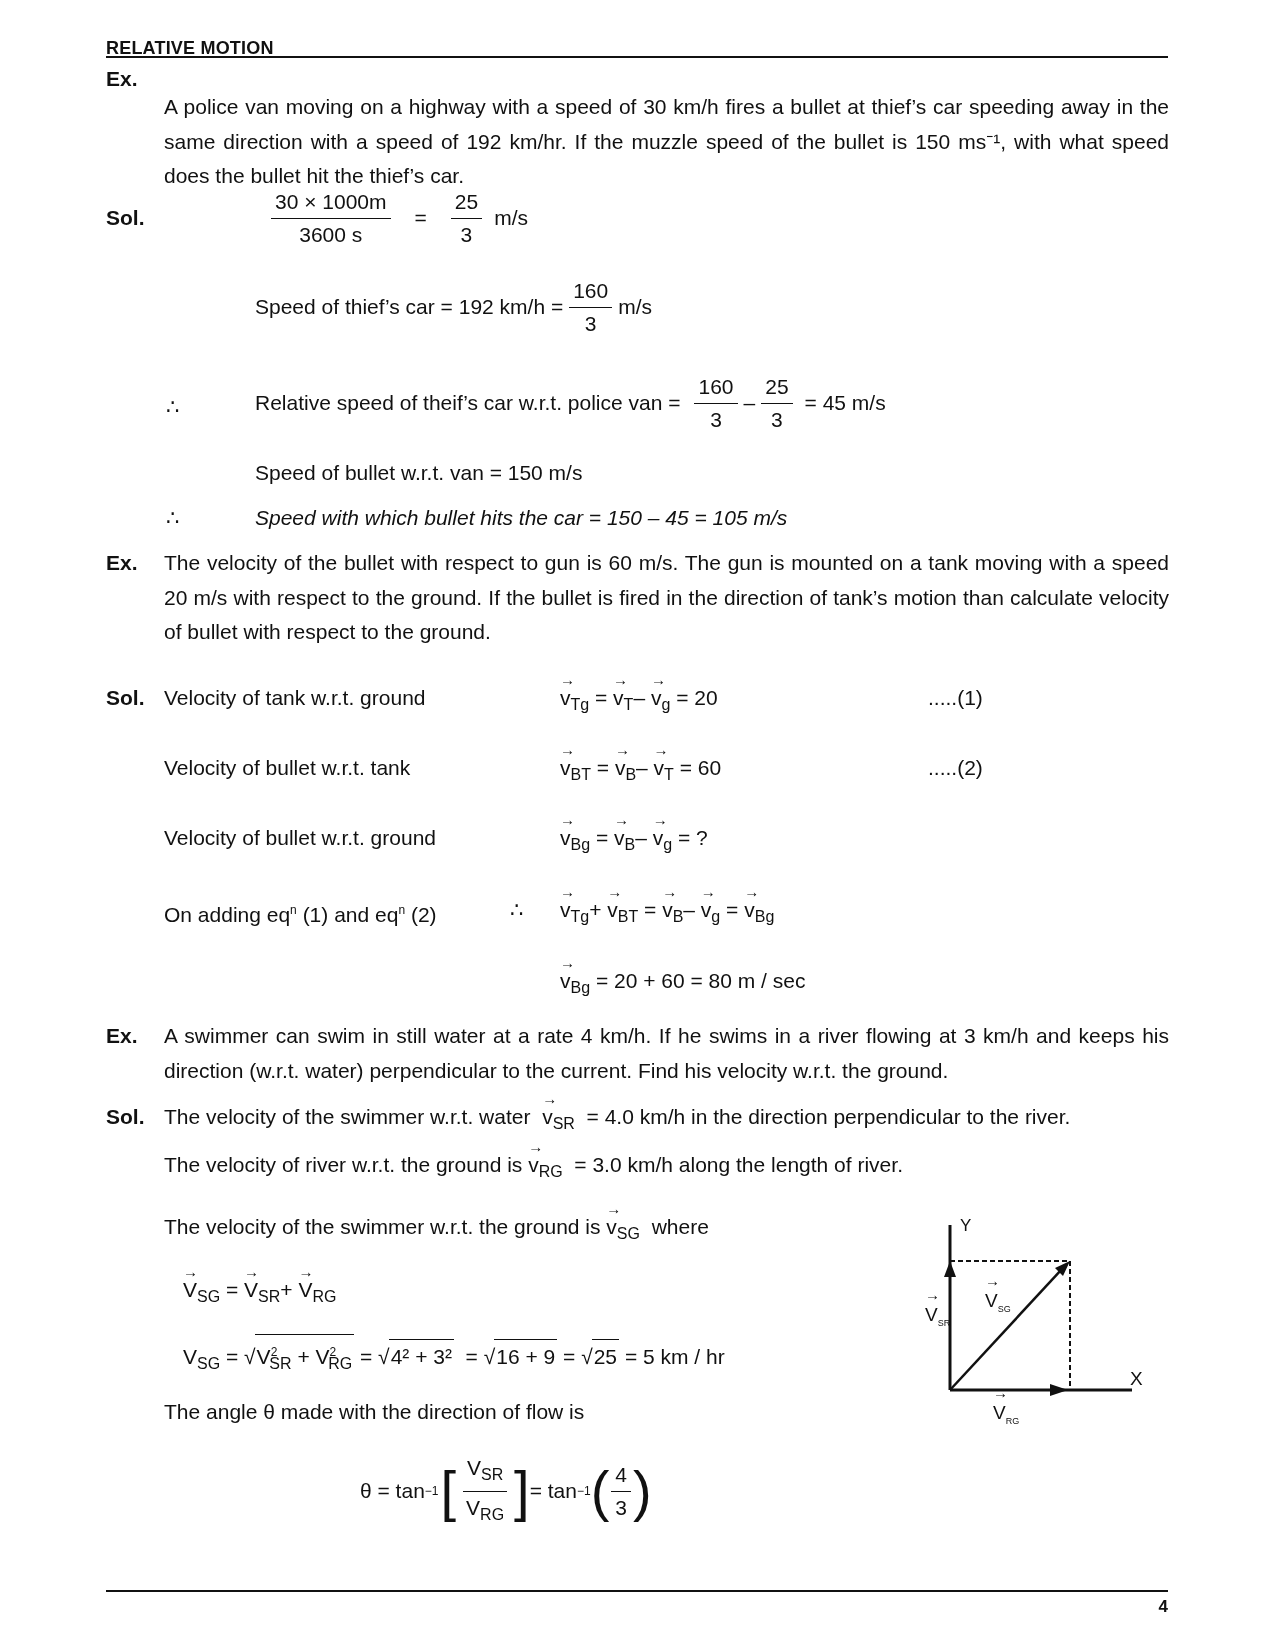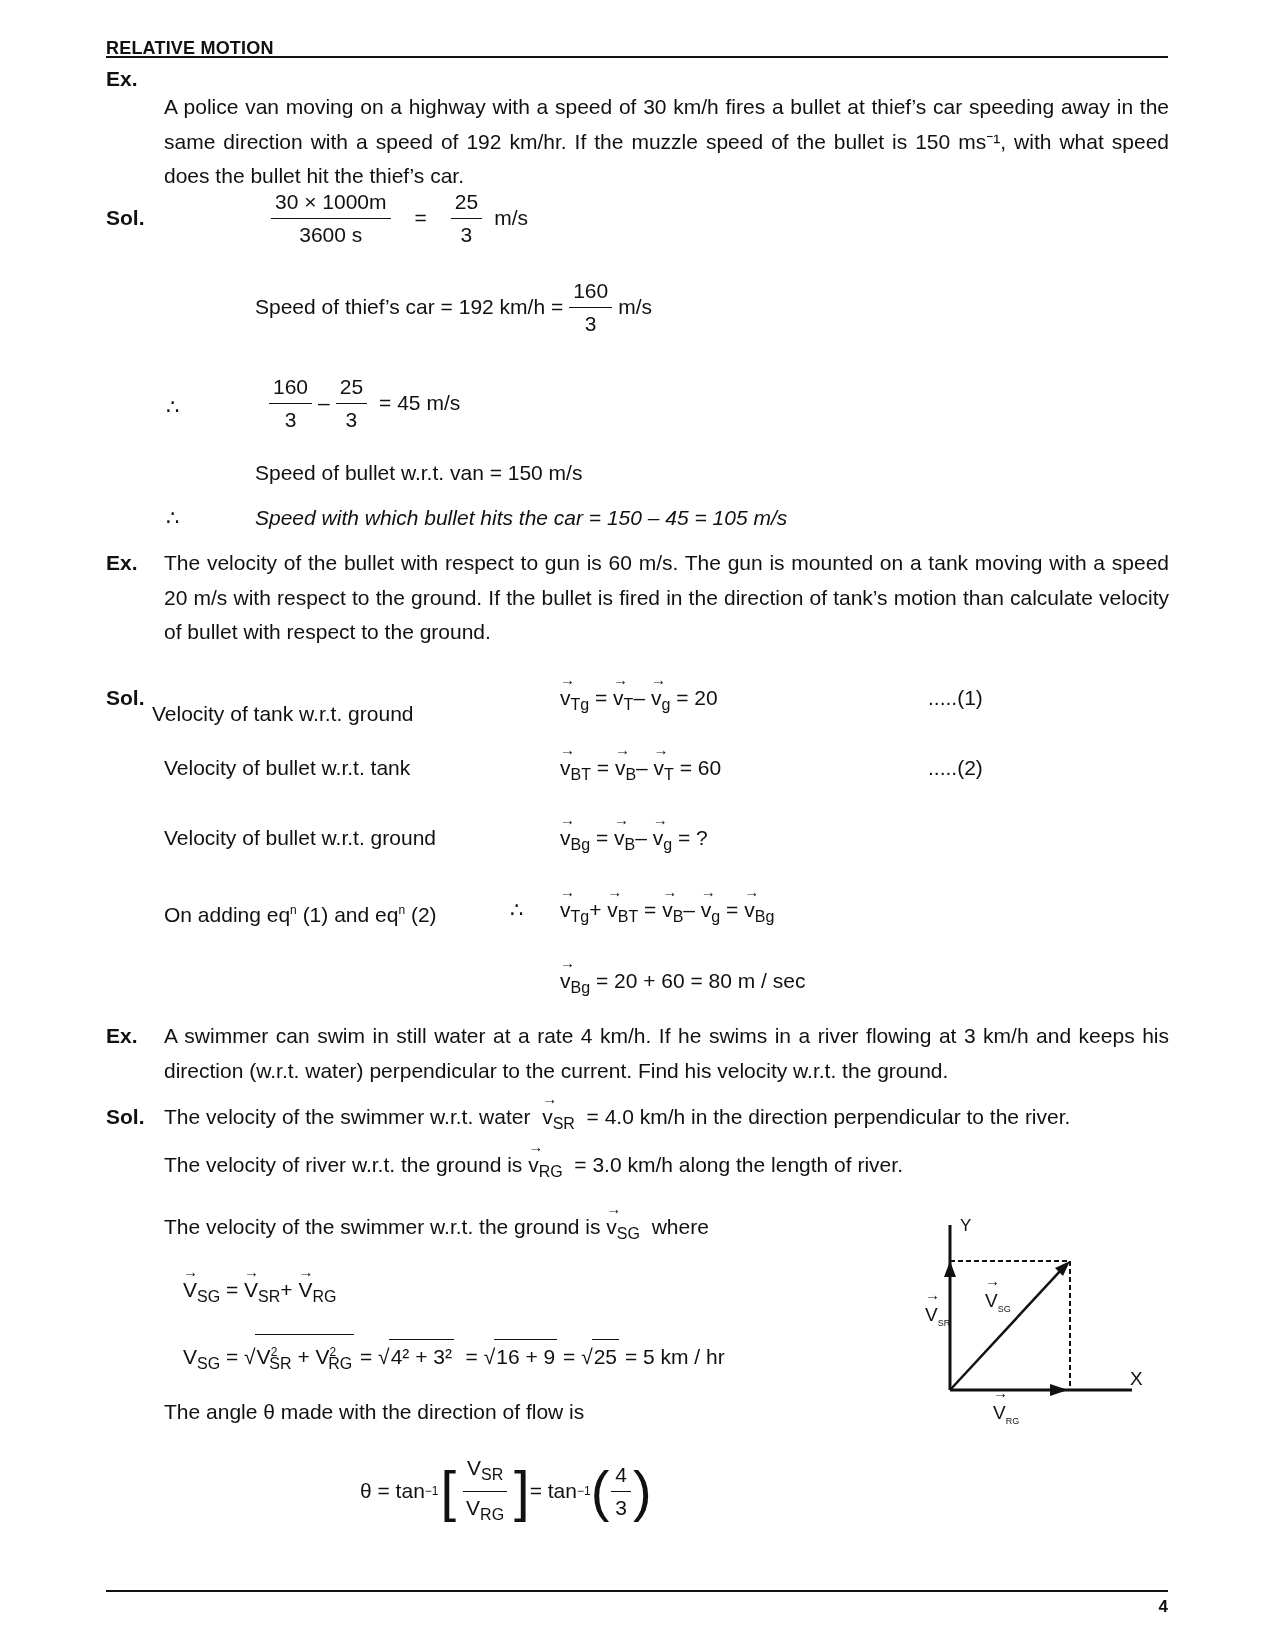--- a/index.html
+++ b/index.html
@@ -48,20 +48,21 @@
   <span>Speed of thief’s car  =  192 km/h =</span>
   <span class="frac">
       <span class="num">160</span>
       <span class="den">3</span>
     </span>
   <span>m/s</span>
 </div>
 
 <div class="abs txt" style="left:166px;top:390px;">∴</div>
 <div class="abs txt" style="left:255px;top:368px;display:flex;align-items:center;height:70px;">
+  <span>Relative speed of theif’s car w.r.t. police van  =</span>
   <span class="frac" style="margin-left:14px;">
       <span class="num">160</span>
       <span class="den">3</span>
     </span>
   <span>–</span>
   <span class="frac">
       <span class="num">25</span>
       <span class="den">3</span>
     </span>
   <span style="margin-left:6px;">=  45 m/s</span>
@@ -69,21 +70,21 @@
 
 <div class="abs txt" style="left:255px;top:456px;">Speed of bullet w.r.t. van = 150 m/s</div>
 <div class="abs txt" style="left:166px;top:501px;">∴</div>
 <div class="abs txt" style="left:255px;top:501px;font-style:italic;">Speed with which bullet hits the car =   150 – 45 = 105 m/s</div>
 
 <div class="abs txt bold" style="left:106px;top:546px;">Ex.</div>
 <div class="para" style="top:546px;">The velocity of the bullet with respect to gun is 60 m/s. The gun is mounted on a tank moving with a speed 20 m/s with respect to the ground. If the bullet is fired in the direction of tank’s motion than calculate velocity of bullet with respect to the ground.</div>
 
 <div class="abs txt bold" style="left:106px;top:681px;">Sol.</div>
 
-<div class="abs txt" style="left:152px;top:681px;margin-top:16px;">Velocity of tank w.r.t. ground</div>
+<div class="abs txt" style="left:164px;top:681px;">Velocity of tank w.r.t. ground</div>
 <div class="abs txt" style="left:560px;top:681px;">
   <span class="vec">v</span><sub>Tg</sub> = <span class="vec">v</span><sub>T</sub><span>–</span> <span class="vec">v</span><sub>g</sub> <span>= 20</span>
 </div>
 <div class="abs txt" style="left:928px;top:681px;">.....(1)</div>
 
 <div class="abs txt" style="left:164px;top:751px;text-align:right;">Velocity of bullet w.r.t. tank</div>
 <div class="abs txt" style="left:560px;top:751px;">
   <span class="vec">v</span><sub>BT</sub> = <span class="vec">v</span><sub>B</sub><span>–</span> <span class="vec">v</span><sub>T</sub> <span>= 60</span>
 </div>
 <div class="abs txt" style="left:928px;top:751px;">.....(2)</div>

